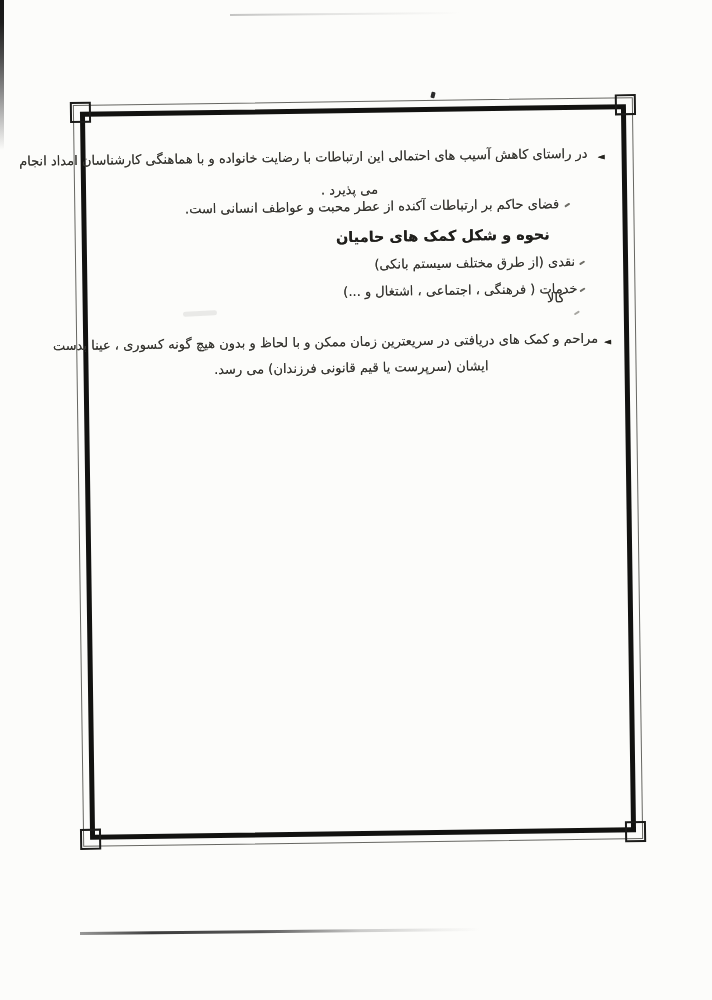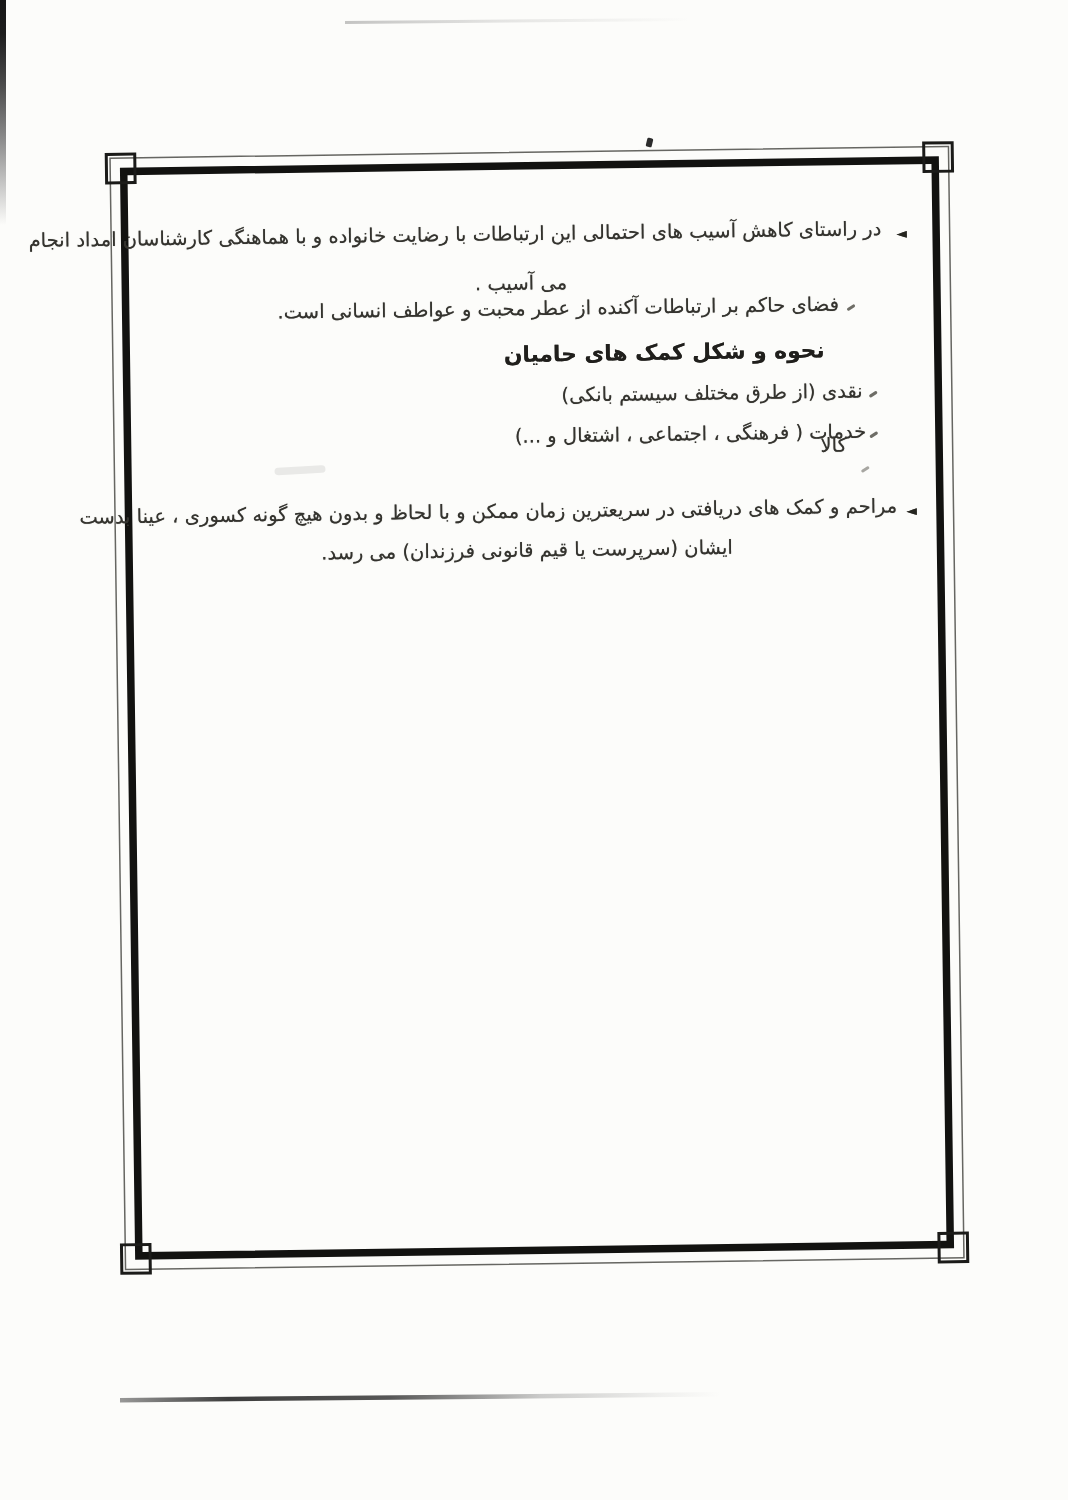--- a/index.html
+++ b/index.html
@@ -81,21 +81,21 @@
 <div class="sheet">
   <div class="frame-outer"></div>
   <div class="frame-inner"></div>
   <span class="corner tl"></span>
   <span class="corner tr"></span>
   <span class="corner bl"></span>
   <span class="corner br"></span>
 
   <span class="marker-arrow" style="right:29px;top:55px;">◄</span>
   <div class="fa-line" style="right:46px;top:48px;">در راستای کاهش آسیب های احتمالی این ارتباطات با رضایت خانواده و با هماهنگی کارشناسان امداد انجام</div>
-  <div class="fa-line" style="right:256px;top:81px;">می آسیب .</div>
+  <div class="fa-line" style="right:256px;top:81px;">می پذیرد .</div>
 
   <span class="marker-tick" style="right:64px;top:106px;"></span>
   <div class="fa-line" style="right:75px;top:98px;">فضای حاکم بر ارتباطات آکنده از عطر محبت و عواطف انسانی است.</div>
 
   <div class="fa-heading" style="right:85px;top:128px;">نحوه و شکل کمک های حامیان</div>
 
   <span class="marker-tick" style="right:50px;top:164px;"></span>
   <div class="fa-line" style="right:60px;top:156px;">نقدی (از طرق مختلف سیستم بانکی)</div>
 
   <span class="marker-tick" style="right:50px;top:191px;"></span>

